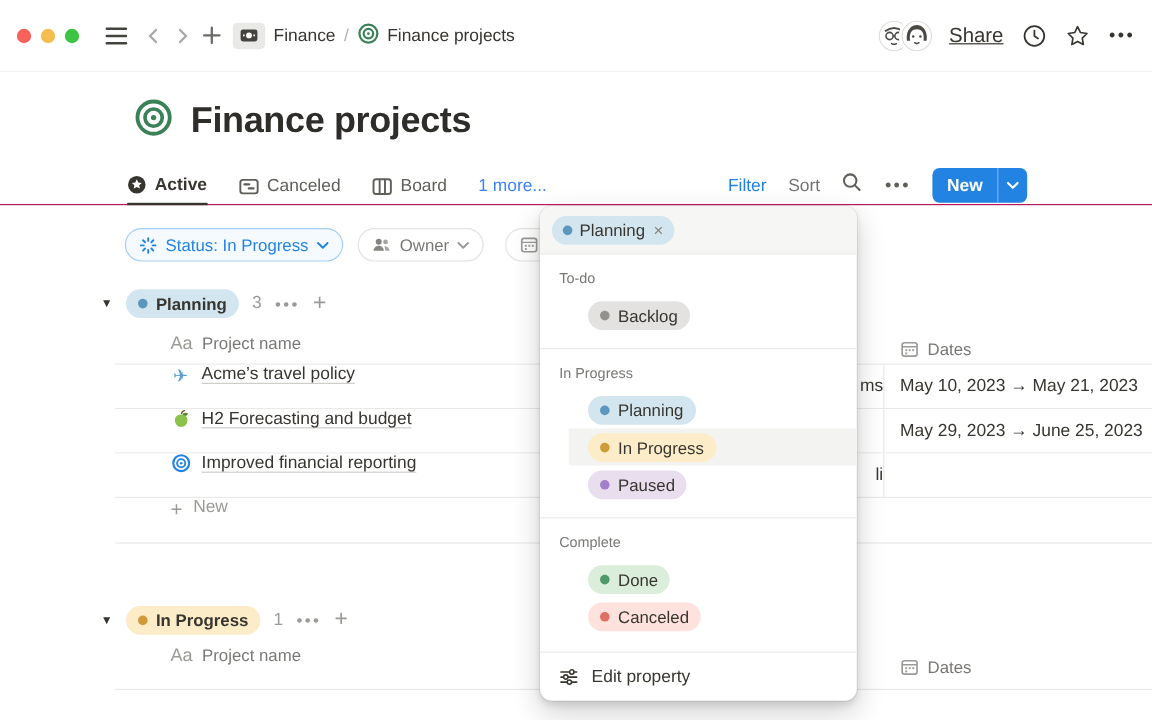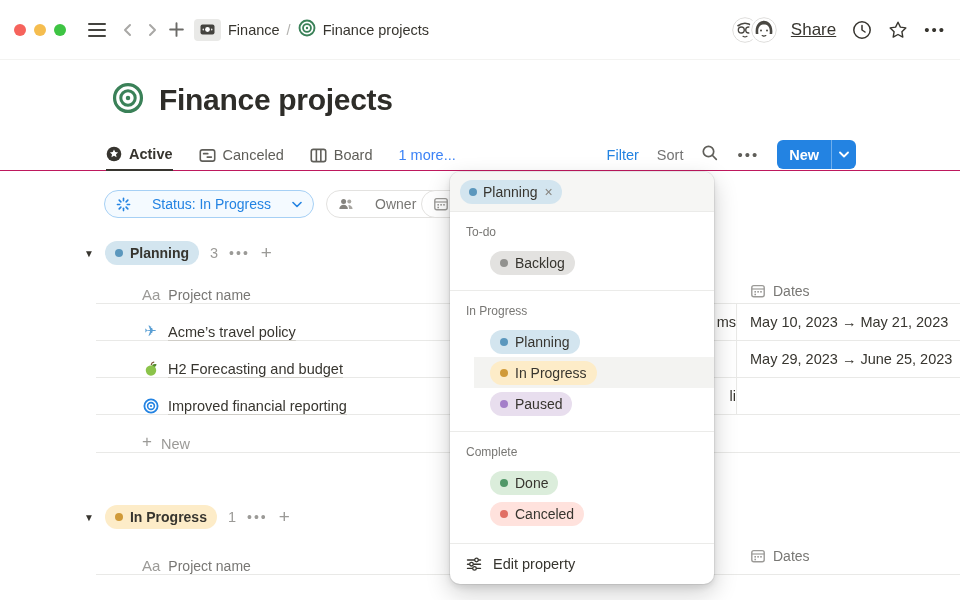--- a/index.html
+++ b/index.html
@@ -40,36 +40,36 @@
   .lnk-filter { color:#2383e2; font-size:14.5px; font-weight:500; }
   .lnk-sort { color:#737373; font-size:14.5px; }
   .dotsg { color:#5f5e59; font-size:15px; letter-spacing:2px; }
   .newbtn { display:flex; align-items:stretch; background:#2383e2; border-radius:6px; height:29px; overflow:hidden; color:#fff; }
   .newbtn .nlabel { display:flex; align-items:center; padding:0 12px; font-size:14.5px; font-weight:600; }
   .newbtn .ndiv { width:1px; background:rgba(255,255,255,.35); }
   .newbtn .nchev { display:flex; align-items:center; padding:0 7px; }
 
   
   .chips { position:absolute; left:104px; top:190px; display:flex; gap:12px; }
-  .chip { height:28px; border-radius:14px; display:flex; align-items:center; gap:21px; padding:0 11px; font-size:14px; border:1px solid #e3e2e0; color:#787774; background:#fff; }
+  .chip { height:28px; border-radius:14px; display:flex; align-items:center; gap:7px; padding:0 11px; font-size:14px; border:1px solid #e3e2e0; color:#787774; background:#fff; }
   .chip.status { border-color:#a6d0f5; background:#f4faff; color:#2383e2; font-weight:500; }
   .chip3 { position:absolute; left:421px; top:190px; width:60px; z-index:1; }
 
   
   .ghead { position:absolute; left:84px; display:flex; align-items:center; gap:11px; }
   .tri { font-size:10px; color:#37352f; }
   .pill { height:24px; border-radius:12px; padding:0 10px; display:flex; align-items:center; gap:7px; font-size:14px; }
   .pill .dot { width:8px; height:8px; border-radius:50%; }
   .pill.hdr { font-weight:600; }
   .gcount { color:#9b9a97; font-size:14.5px; }
   .gdots { color:#9b9a97; font-size:14px; letter-spacing:2px; }
   .gplus { color:#9b9a97; font-size:19px; font-weight:300; }
 
   .trow { position:absolute; left:96px; right:0; display:flex; border-bottom:1px solid #e9e9e7; background:#fff; }
-  .cell-name { width:604px; display:flex; align-items:flex-end; gap:9px; padding-left:46px; }
+  .cell-name { width:604px; display:flex; align-items:flex-start; gap:9px; padding-left:46px; }
   .cell-owner { width:37px; display:flex; align-items:center; justify-content:flex-end; padding-right:0; font-size:14.5px; overflow:hidden; border-left:1px solid #e9e9e7; border-right:1px solid #e9e9e7; }
   .cell-dates { flex:1; display:flex; align-items:center; padding-left:13px; font-size:14.5px; white-space:nowrap; overflow:hidden; }
   .hrow .cell-owner { border-left:none; border-right:none; }
   .hrow { color:#787774; font-size:14px; }
   .hrow .aa { color:#9b9a97; font-size:15px; margin-right:2px; }
   .hrow .cell-name { gap:6px; }
   .hrow .cell-dates { gap:7px; font-size:14px; }
   .rowtitle { font-size:14.5px; font-weight:500; color:#37352f; text-decoration:underline; text-decoration-color:#cfcdc7; text-underline-offset:3px; white-space:nowrap; }
   .rowicon { width:17px; display:flex; justify-content:center; }
   .plane { color:#5a9fd4; font-size:15px; }

